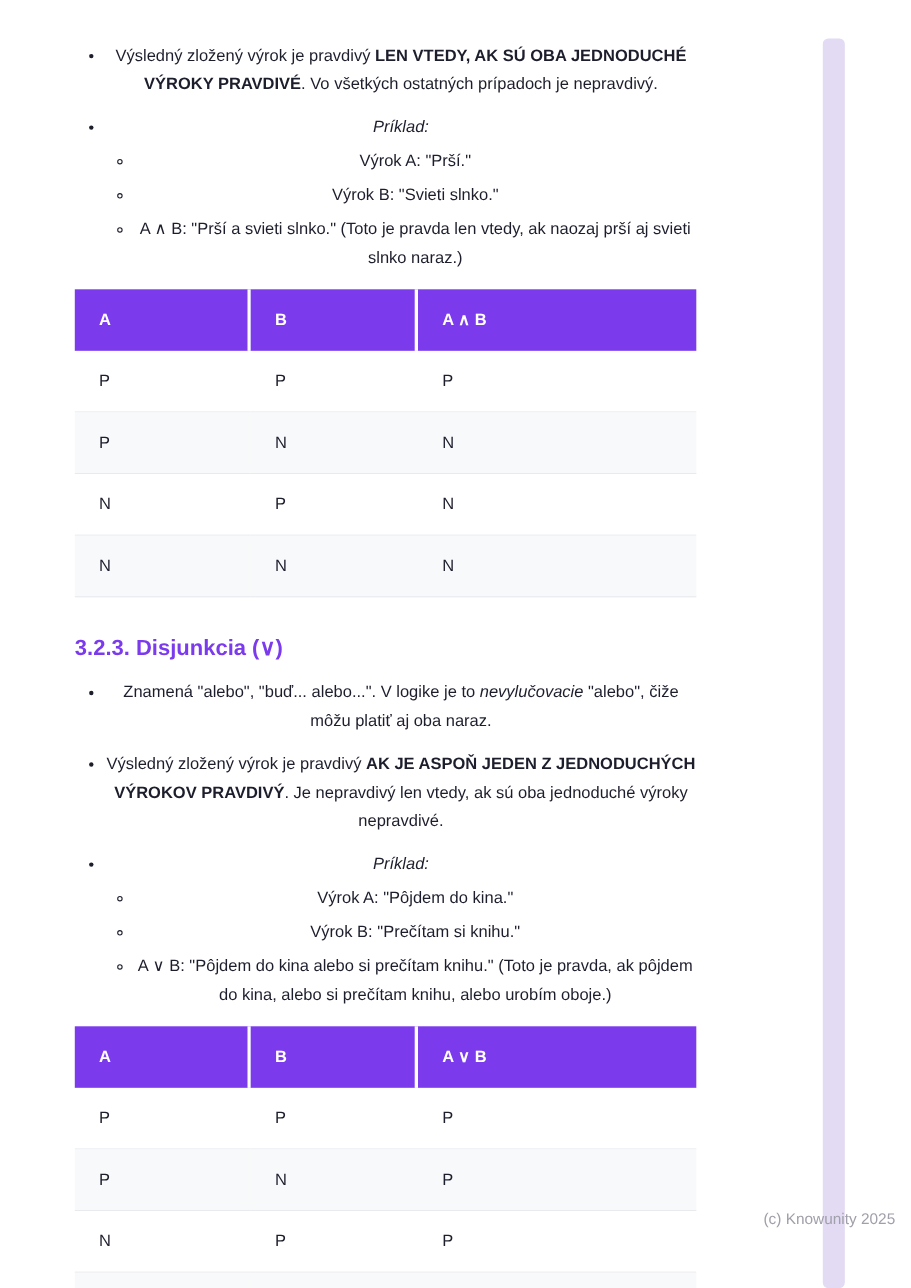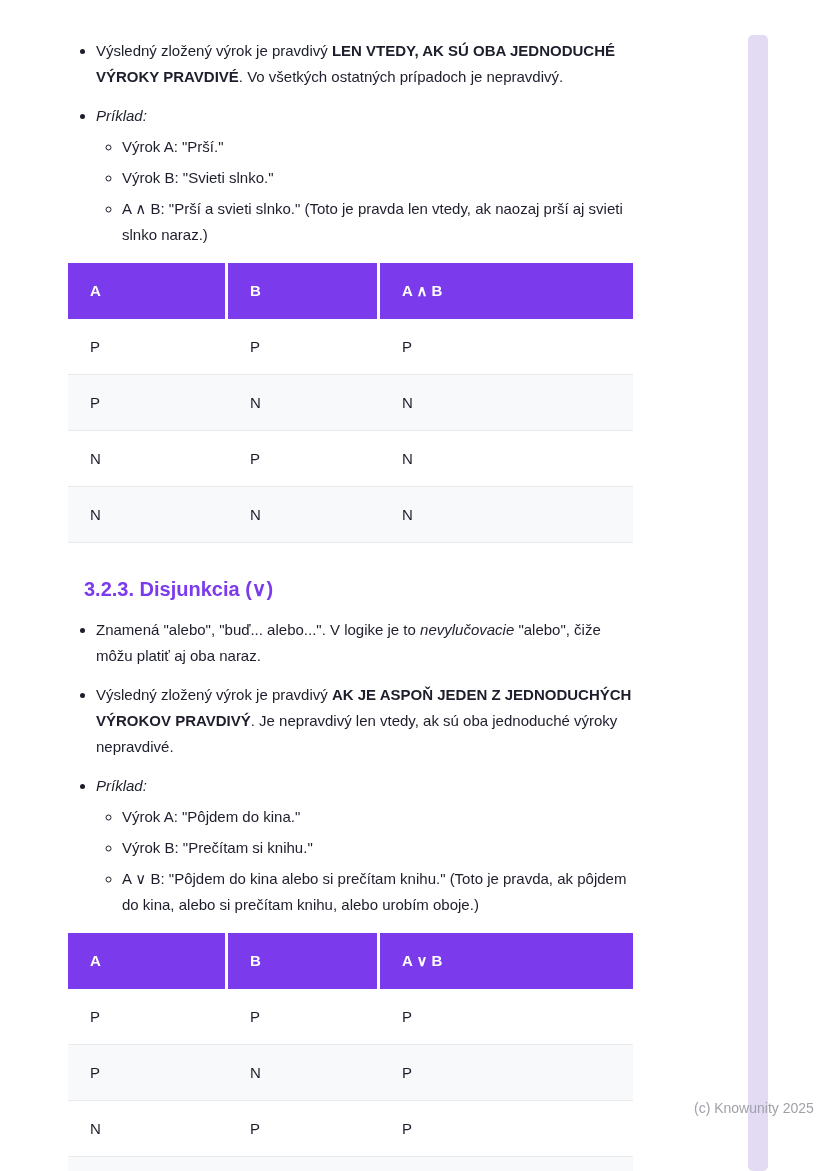--- a/index.html
+++ b/index.html
@@ -18,21 +18,21 @@
   .content {
     position: absolute;
     left: 68px;
     top: 38px;
     width: 565px;
     font-size: 15px;
     line-height: 26px;
   }
 
   ul.l1 { margin: 0; padding-left: 28px; list-style: disc; }
-  ul.l1 > li { margin-bottom: 13px; }
+  ul.l1 > li { margin-bottom: 13px; text-align: center; }
   ul.l2 { margin: 5px 0 0 0; padding-left: 26px; list-style: circle; }
   ul.l2 > li { margin-bottom: 5px; }
 
   strong { font-weight: bold; }
   em { font-style: italic; }
 
   table.truth-table {
     width: 565px;
     border-collapse: separate;
     border-spacing: 0;
@@ -52,21 +52,21 @@
     padding: 19px 22px;
     line-height: 17px;
     border-bottom: 1px solid var(--border, #e8eaee);
     background: #ffffff;
   }
   table.truth-table tbody tr:nth-child(even) td { background: var(--row-alt, #f7f9fb); }
   col.c1 { width: 160px; }
   col.c2 { width: 152px; }
 
   .section-heading {
-    margin: 32px 0 14px 16px;
+    margin: 32px 0 14px 0;
     font-size: 20px;
     line-height: 28px;
     font-weight: 700;
     color: var(--accent, #7c3aed);
   }
 
   .table2 { margin-top: 10px; }
 
   .scroll-strip {
     position: absolute;

